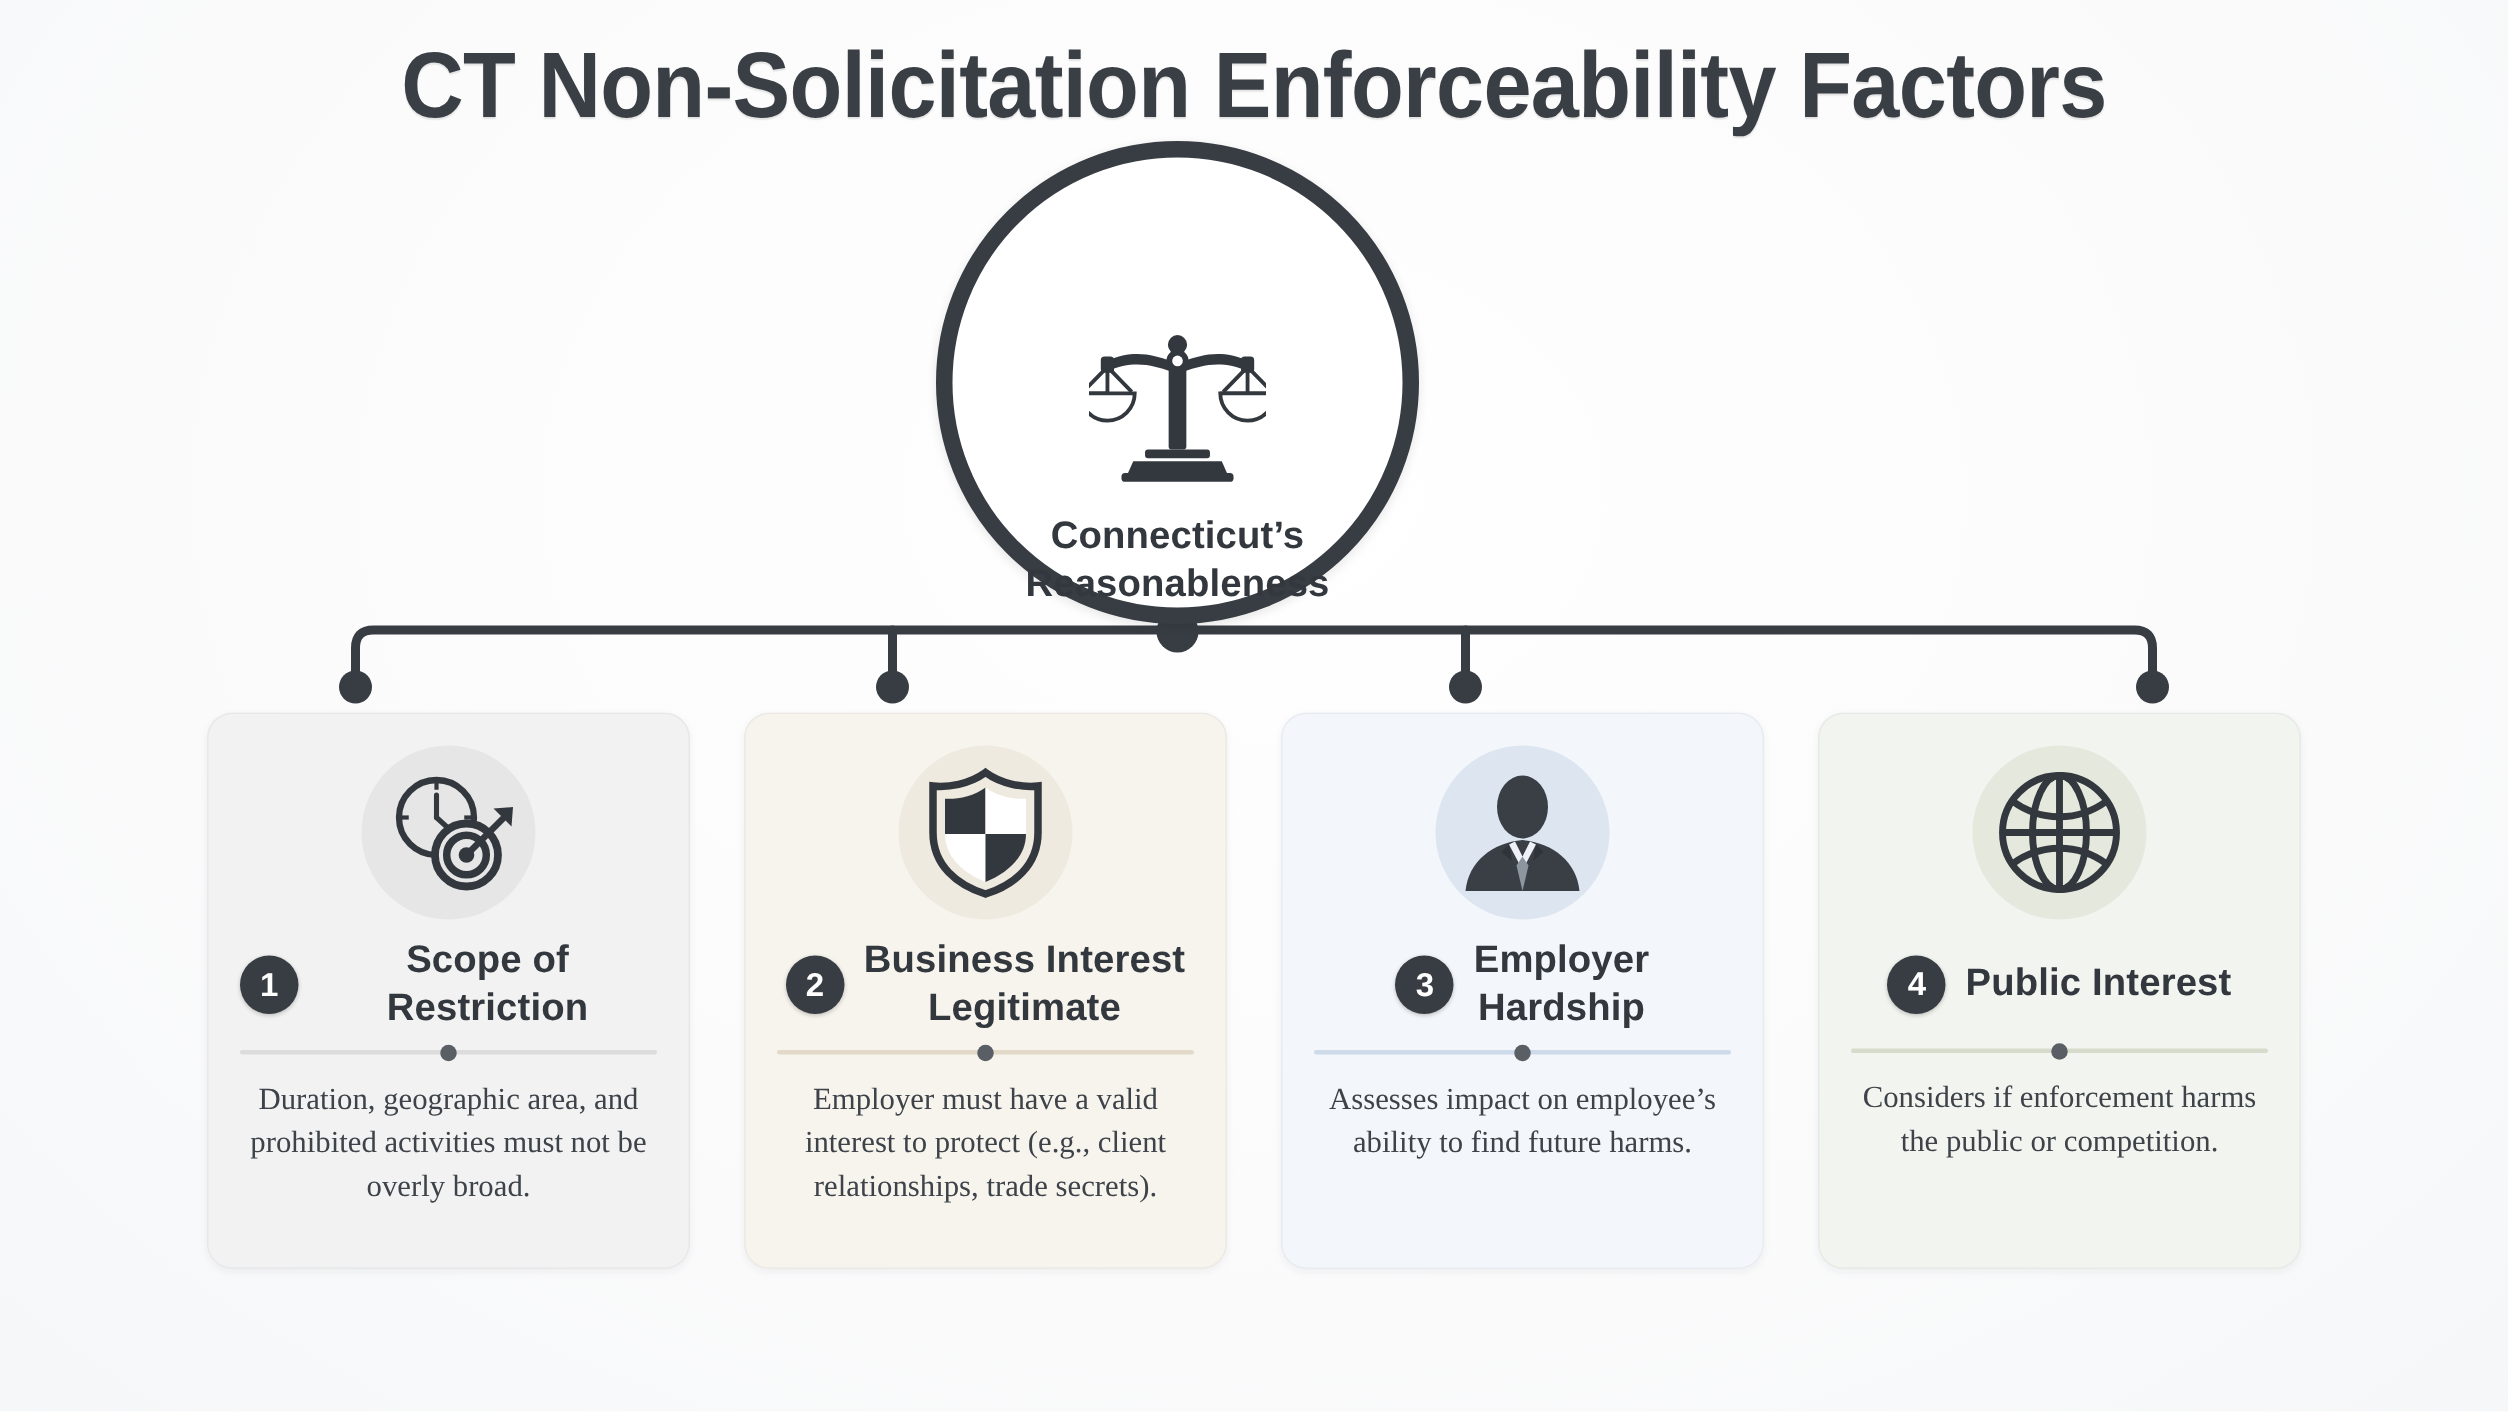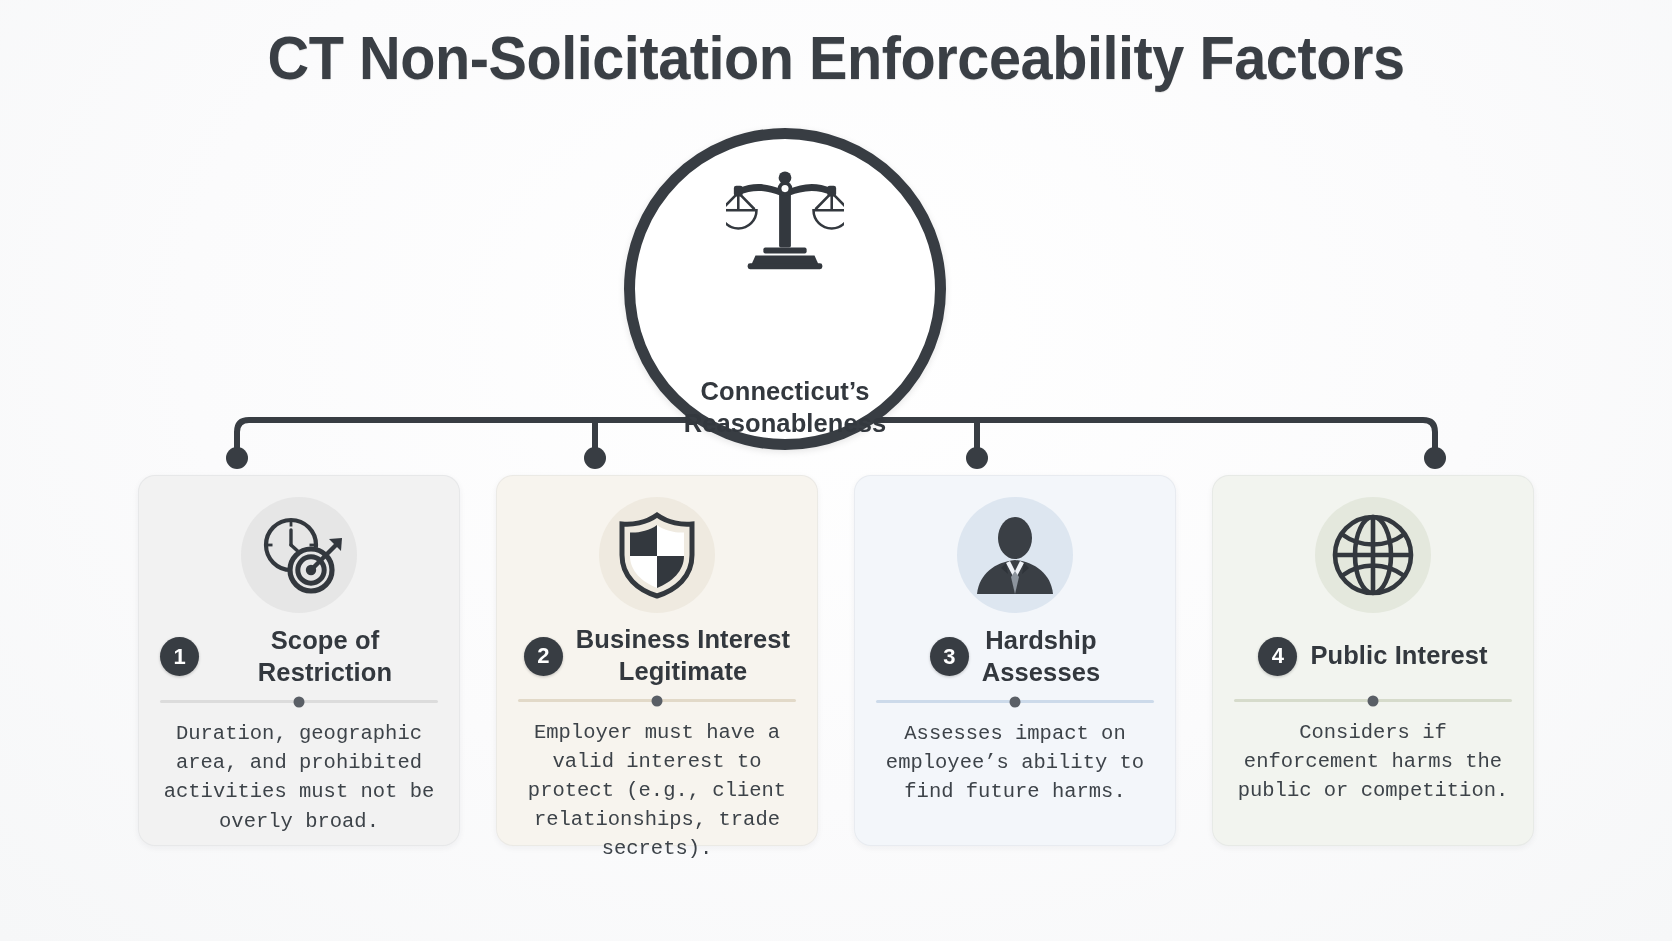--- a/index.html
+++ b/index.html
@@ -38,30 +38,30 @@
     color: #3a3f45;
     transform: scaleX(0.93);
     text-shadow: 0 1px 1px rgba(0,0,0,0.10);
     white-space: nowrap;
   }
 
   
   #hub {
     position: absolute;
     left: 624px;
-    top: 128px;
+    top: 94px;
     width: 322px;
     height: 322px;
     border-radius: 50%;
     background: #ffffff;
     border: 11px solid #383d43;
     display: flex;
     flex-direction: column;
     align-items: center;
-    justify-content: space-between;
+    justify-content: flex-end;
     box-shadow: 0 2px 7px rgba(0,0,0,0.10);
     z-index: 4;
   }
   #hub-icon {
     margin-top: 26px;
     width: 118px;
     height: 118px;
   }
   #hub-label {
     margin-top: 6px;
@@ -174,21 +174,21 @@
     transform: translate(-50%, -50%);
   }
 
   .card-body {
     margin-top: 16px;
     width: 282px;
     text-align: center;
     font-size: 20.5px;
     line-height: 1.42;
     color: #3d4349;
-    font-family: Liberation Mono, monospace;
+    font-family: Liberation Serif, serif;
   }
 </style>
 </head>
 <body>
 
 <div id="stage">
 
   <div id="title">CT Non-Solicitation Enforceability Factors</div>
 
   <svg id="connectors" viewBox="0 0 1672 110" width="1672" height="110">
@@ -326,22 +326,22 @@
 
           <path d="M47 63 L43 69 L47 86 L51 69 Z" fill="#8d959e"></path>
 
           <path d="M38 55 L33 60 L40 66 Z" fill="#2f343a"></path>
           <path d="M56 55 L61 60 L54 66 Z" fill="#2f343a"></path>
         </svg>
       </div>
       <div class="card-heading">
         <div class="card-num">3</div>
         <div class="card-title">
+          <div>Employer</div>
           <div>Hardship</div>
-          <div>Assesses</div>
         </div>
       </div>
       <div class="divider" style="background:#ccdaea;">
         <span class="dot" style="background:#5a5f66;"></span>
       </div>
       <div class="card-body">Assesses impact on employee’s ability to find future harms.</div>
     </div>
 
     <div class="card" style="background:#f2f4ef;">
       <div class="card-icon-circle" style="background:#e4e8dd;">

